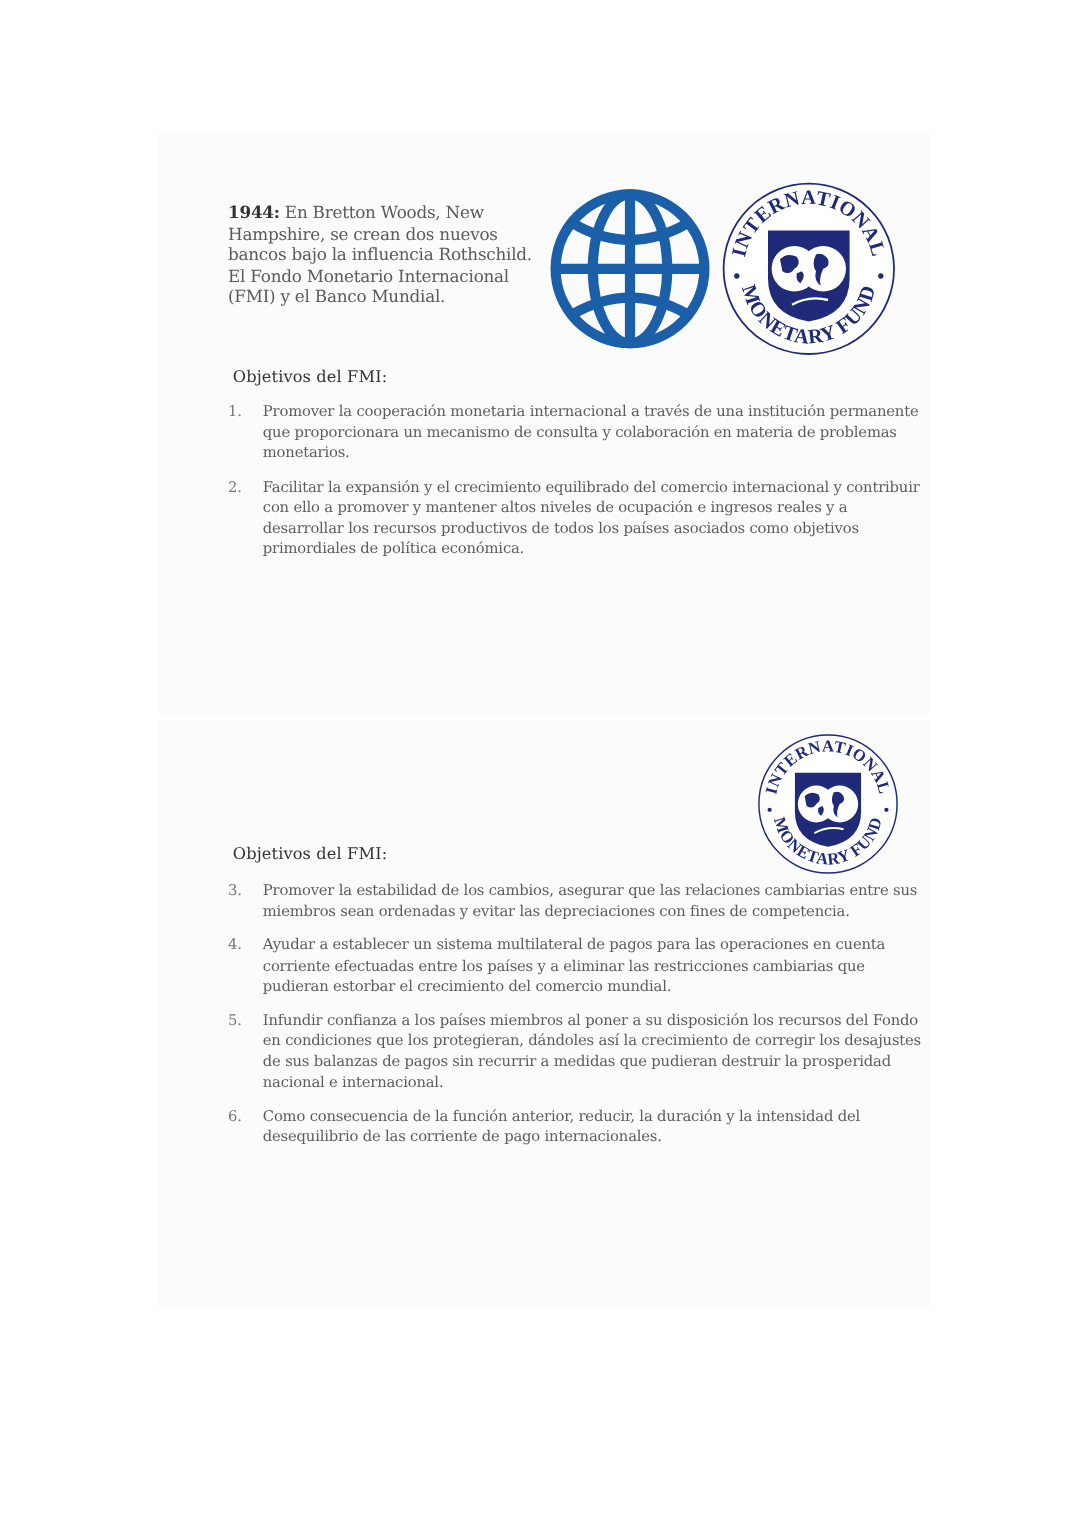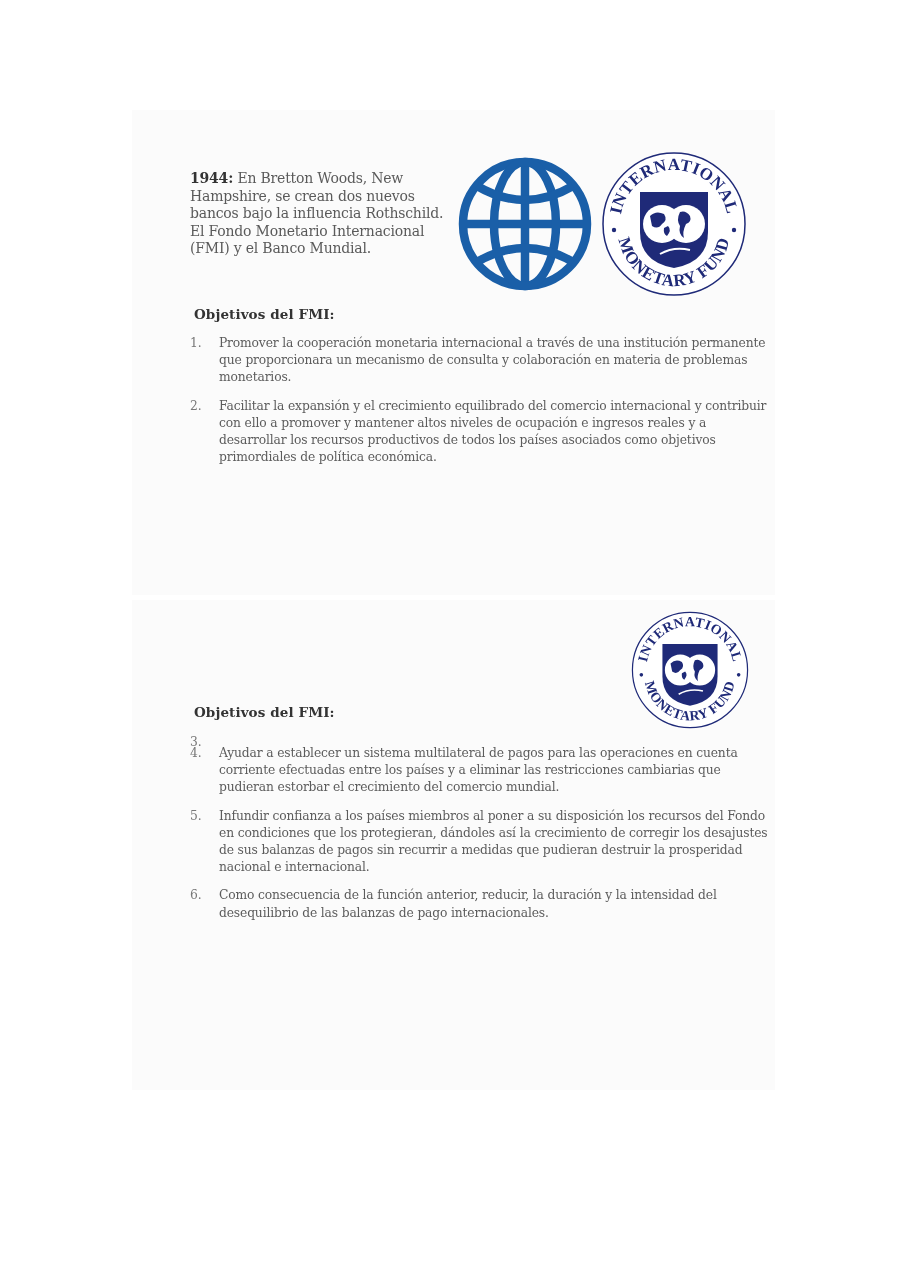--- a/index.html
+++ b/index.html
@@ -23,21 +23,21 @@
   }
   .intro .year { font-weight: bold; color: #333; }
 
   .logo { position: absolute; }
   #wb-logo { left: 323px; top: 44px; width: 140px; height: 140px; }
   #imf-logo-1 { left: 468px; top: 40px; width: 148px; height: 148px; }
   #imf-logo-2 { left: 498px; top: 10px; width: 120px; height: 120px; }
 
   .heading {
     position: absolute; left: 62px;
-    font-size: 13.5px; font-weight: bold; color: #333333;
+    font-size: 13.5px; font-weight: normal; color: #333333;
     letter-spacing: 0.1px;
   }
   #slide1 .heading { top: 196px; }
   #slide2 .heading { top: 104px; }
 
   .list {
     position: absolute; left: 58px; width: 585px; margin: 0; padding: 0;
     list-style: none;
   }
   #slide1 .list { top: 225px; }
@@ -128,27 +128,28 @@
     <path d="M50 66 q6 -6 14 -2 q4 6 -2 10 q-4 6 -10 2 z M68 76 q4 4 -1 10 q-4 -2 -3 -8 z" fill="#1f2a78"></path>
     <path d="M80 62 q6 -2 10 4 q2 6 -4 8 q-4 8 -2 14 q-6 -4 -4 -12 q-4 -6 0 -14 z" fill="#1f2a78"></path>
     <path d="M60 104 Q74 96 90 100" stroke="#ffffff" stroke-width="2" fill="none"></path>
   </svg>
 
   <div class="heading">Objetivos del FMI:</div>
 
   <ol class="list">
     <li>
       <span class="num">3.</span>
+      <span>Promover la estabilidad de los cambios, asegurar que las relaciones cambiarias entre sus miembros sean ordenadas y evitar las depreciaciones con fines de competencia.</span>
     </li>
     <li>
       <span class="num">4.</span>
       <span>Ayudar a establecer un sistema multilateral de pagos para las operaciones en cuenta corriente efectuadas entre los países y a eliminar las restricciones cambiarias que pudieran estorbar el crecimiento del comercio mundial.</span>
     </li>
     <li>
       <span class="num">5.</span>
       <span>Infundir confianza a los países miembros al poner a su disposición los recursos del Fondo en condiciones que los protegieran, dándoles así la crecimiento de corregir los desajustes de sus balanzas de pagos sin recurrir a medidas que pudieran destruir la prosperidad nacional e internacional.</span>
     </li>
     <li>
       <span class="num">6.</span>
-      <span>Como consecuencia de la función anterior, reducir, la duración y la intensidad del desequilibrio de las balanzas de pago internacionales.</span>
+      <span>Como consecuencia de la función anterior, reducir, la duración y la intensidad del desequilibrio de las corriente de pago internacionales.</span>
     </li>
   </ol>
 </div>
 
 </body></html>

